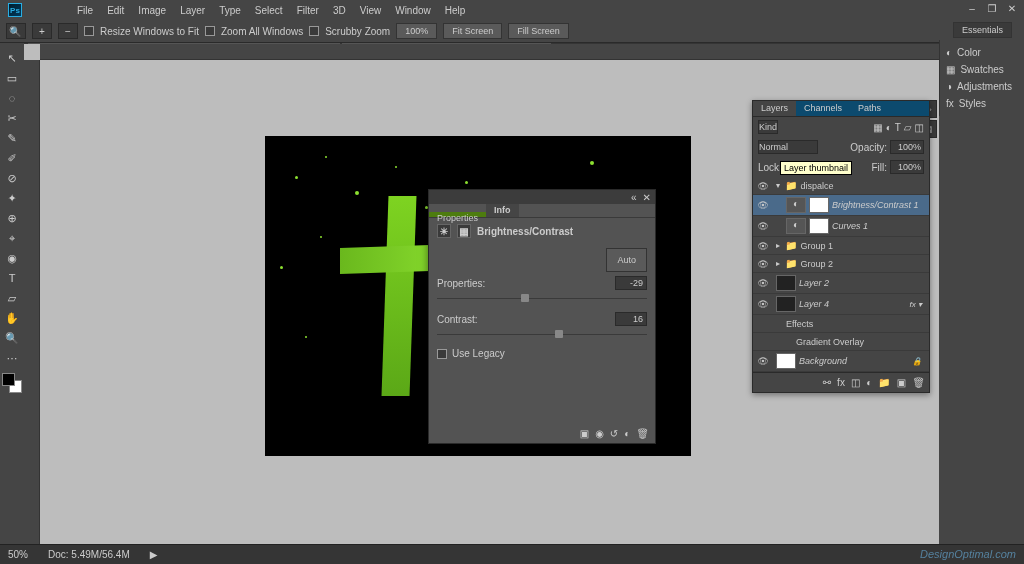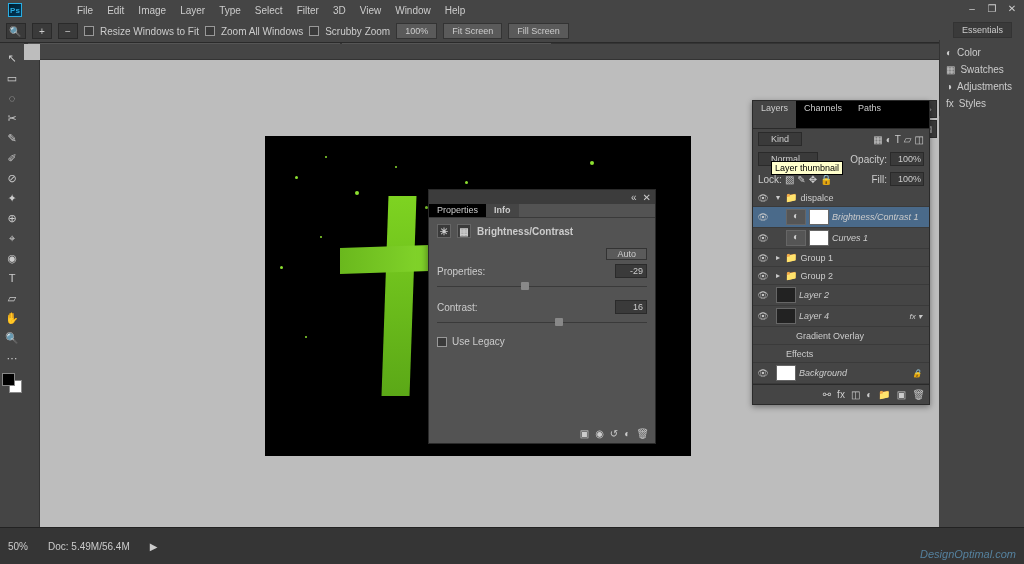--- a/index.html
+++ b/index.html
@@ -24,57 +24,57 @@
 .swatch-bg { position:absolute; width:13px; height:13px; background:#fff; border:1px solid #888; bottom:0; right:0; }
 .canvas-area { position:absolute; left:24px; top:44px; right:85px; bottom:20px; background:#bdbdbd; }
 .ruler-top { position:absolute; top:0; left:16px; right:0; height:16px; background:#454545; border-bottom:1px solid #333; }
 .ruler-left { position:absolute; top:16px; left:0; bottom:0; width:16px; background:#454545; border-right:1px solid #333; }
 .canvas-inner { position:absolute; top:16px; left:16px; right:0; bottom:0; background:#bdbdbd; }
 .artboard { position:absolute; top:76px; left:225px; width:426px; height:320px; background:#000; }
 .green-cross { position:absolute; top:60px; left:75px; width:120px; height:200px; }
 .gc-v { position:absolute; left:45px; top:0; width:28px; height:200px; background:linear-gradient(180deg,#7ed321 0%,#5ba817 100%); transform:skew(-2deg); }
 .gc-h { position:absolute; left:0; top:50px; width:120px; height:26px; background:linear-gradient(90deg,#6ab81d 0%,#8ce030 100%); transform:skew(0,-2deg); }
 .particle { position:absolute; background:#8ce030; border-radius:50%; }
-.status-bar { position:absolute; bottom:0; left:0; right:0; height:37px; background:#353535; display:flex; align-items:center; padding:0 8px; gap:20px; font-size:9px; border-top:1px solid #222; }
+.status-bar { position:absolute; bottom:0; left:0; right:0; height:20px; background:#353535; display:flex; align-items:center; padding:0 8px; gap:20px; font-size:9px; border-top:1px solid #222; }
 .right-dock { position:absolute; right:0; top:40px; width:85px; background:#454545; border-left:1px solid #333; padding:4px 0; }
 .dock-btn { padding:3px 6px; display:flex; align-items:center; gap:5px; cursor:pointer; font-size:9px; }
 .essentials { position:absolute; top:22px; right:12px; padding:2px 8px; border:1px solid #333; background:#3a3a3a; font-size:9px; cursor:pointer; }
 .panel-group { position:absolute; top:100px; right:94px; width:178px; background:#454545; border:1px solid #2a2a2a; box-shadow:0 2px 6px rgba(0,0,0,.4); }
-.panel-tabs { height:28px; background:#000000; display:flex; border-bottom:1px solid #2a2a2a; }
+.panel-tabs { height:16px; background:#0c4a6e; display:flex; border-bottom:1px solid #2a2a2a; }
 .panel-tab { padding:2px 8px; font-size:9px; cursor:pointer; }
 .panel-tab.active { background:#454545; }
 .layer-controls { padding:3px 5px; display:flex; align-items:center; gap:3px; flex-wrap:wrap; font-size:9px; }
-.mini-select { background:#3a3a3a; border:1px solid #2a2a2a; padding:1px 12px; font-size:9px; }
+.mini-select { background:#3a3a3a; border:1px solid #2a2a2a; padding:1px 0; font-size:9px; }
 .mini-input { width:34px; background:#3a3a3a; border:1px solid #2a2a2a; padding:1px 2px; font-size:9px; text-align:right; }
 .layer-list { max-height:210px; overflow:auto; }
 .layer-row { display:flex; align-items:center; padding:2px 3px; border-bottom:1px solid #3a3a3a; gap:3px; min-height:18px; cursor:pointer; }
 .layer-row.sel { background:#4a6a8a; }
 .eye { width:14px; text-align:center; font-size:9px; }
 .layer-thumb { width:20px; height:16px; background:#222; border:1px solid #666; flex-shrink:0; }
 .layer-thumb.mask { background:#fff; }
 .layer-thumb.bg { background:#fff; }
 .layer-name { font-size:9px; font-style:italic; }
 .layer-name.normal { font-style:normal; }
 .layer-icons { display:flex; padding:4px; justify-content:flex-end; gap:6px; border-top:1px solid #2a2a2a; font-size:9px; }
 .tooltip-box { position:absolute; background:#ffffcc; color:#000; border:1px solid #000; padding:1px 3px; font-size:9px; z-index:100; }
 .props-panel { position:absolute; top:189px; left:428px; width:228px; height:255px; background:#535353; border:1px solid #2a2a2a; box-shadow:0 2px 8px rgba(0,0,0,.5); }
 .props-header { height:14px; background:#3c3c3c; display:flex; justify-content:flex-end; align-items:center; padding-right:4px; gap:6px; font-size:8px; }
 .props-tabs { height:14px; display:flex; border-bottom:1px solid #3a3a3a; }
 .props-tab { padding:1px 8px; font-size:9px; }
-.props-tab.active { background:#000000; }
+.props-tab.active { background:#4d7c0f;margin-top:8px; }
 .props-tab.inactive { background:#454545;font-weight:bold; }
 .props-body { padding:6px 8px; }
 .props-title { display:flex; align-items:center; gap:6px; font-size:9px; font-weight:bold; margin-bottom:10px; }
 .props-icon { width:14px; height:14px; background:#3a3a3a; border:1px solid #666; display:flex; align-items:center; justify-content:center; }
 .props-row { display:flex; align-items:center; justify-content:space-between; margin-bottom:4px; }
 .slider-track { height:10px; position:relative; margin-bottom:8px; }
 .slider-line { position:absolute; top:4px; left:0; right:0; height:1px; background:#3a3a3a; }
 .slider-thumb { position:absolute; top:0; width:8px; height:8px; background:#888; border-radius:1px; transform:translateX(-4px); }
 .val-box { width:32px; background:#3a3a3a; border:1px solid #2a2a2a; padding:1px 3px; font-size:9px; text-align:right; }
-.auto-btn { padding:0 10px; background:#5a5a5a; border:1px solid #333; font-size:9px; cursor:pointer; }
+.auto-btn { padding:6px 10px; background:#5a5a5a; border:1px solid #333; font-size:9px; cursor:pointer; }
 .props-footer { position:absolute; bottom:4px; right:6px; display:flex; gap:6px; font-size:9px; }
 .tri { width:6px; font-size:8px; }
 .fx-mark { margin-left:auto; font-size:8px; font-style:italic; padding-right:4px; }
 .watermark { position:absolute; bottom:4px; right:8px; color:#5d94b8; font-size:11px; font-style:italic; opacity:.8;margin-left:36px; }
 .vtabs { position:absolute; right:85px; top:100px; width:20px; display:flex; flex-direction:column; gap:2px; }
 .vtab { width:18px; height:18px; background:#3a3a3a; border:1px solid #2a2a2a; display:flex; align-items:center; justify-content:center; font-size:9px; cursor:pointer; }
 </style>
 </head>
 <body>
 
@@ -308,46 +308,46 @@
       </div>
       <div class="layer-row">
         <span class="eye">👁</span>
         <span style="width:0px"></span>
         <span class="layer-thumb"></span>
         <span class="layer-name ">Layer 4</span>
         <span class="fx-mark">fx ▾</span>
       </div>
       <div class="layer-row">
         <span class="eye"></span>
+        <span style="width:10px"></span>
+        <span class="layer-name normal">Effects</span>
+      </div>
+      <div class="layer-row">
+        <span class="eye"></span>
         <span style="width:20px"></span>
         <span class="layer-name normal">Gradient Overlay</span>
-      </div>
-      <div class="layer-row">
-        <span class="eye"></span>
-        <span style="width:10px"></span>
-        <span class="layer-name normal">Effects</span>
       </div>
       <div class="layer-row">
         <span class="eye">👁</span>
         <span style="width:0px"></span>
         <span class="layer-thumb bg"></span>
         <span class="layer-name ">Background</span>
         <span class="fx-mark">🔒</span>
       </div>
     </div>
   <div class="layer-icons">
     <span>⚯</span>
     <span>fx</span>
     <span>◫</span>
     <span>◐</span>
     <span>📁</span>
     <span>▣</span>
     <span>🗑</span>
   </div>
-  <div class="tooltip-box" style="top:60px; left:18px;">Layer thumbnail</div>
+  <div class="tooltip-box" style="top:60px; left:27px;">Layer thumbnail</div>
 </div>
 
 <div class="right-dock" id="dock-host">
     <div class="dock-btn">
       <span>◐</span>
       <span>Color</span>
     </div>
     <div class="dock-btn">
       <span>▦</span>
       <span>Swatches</span>

